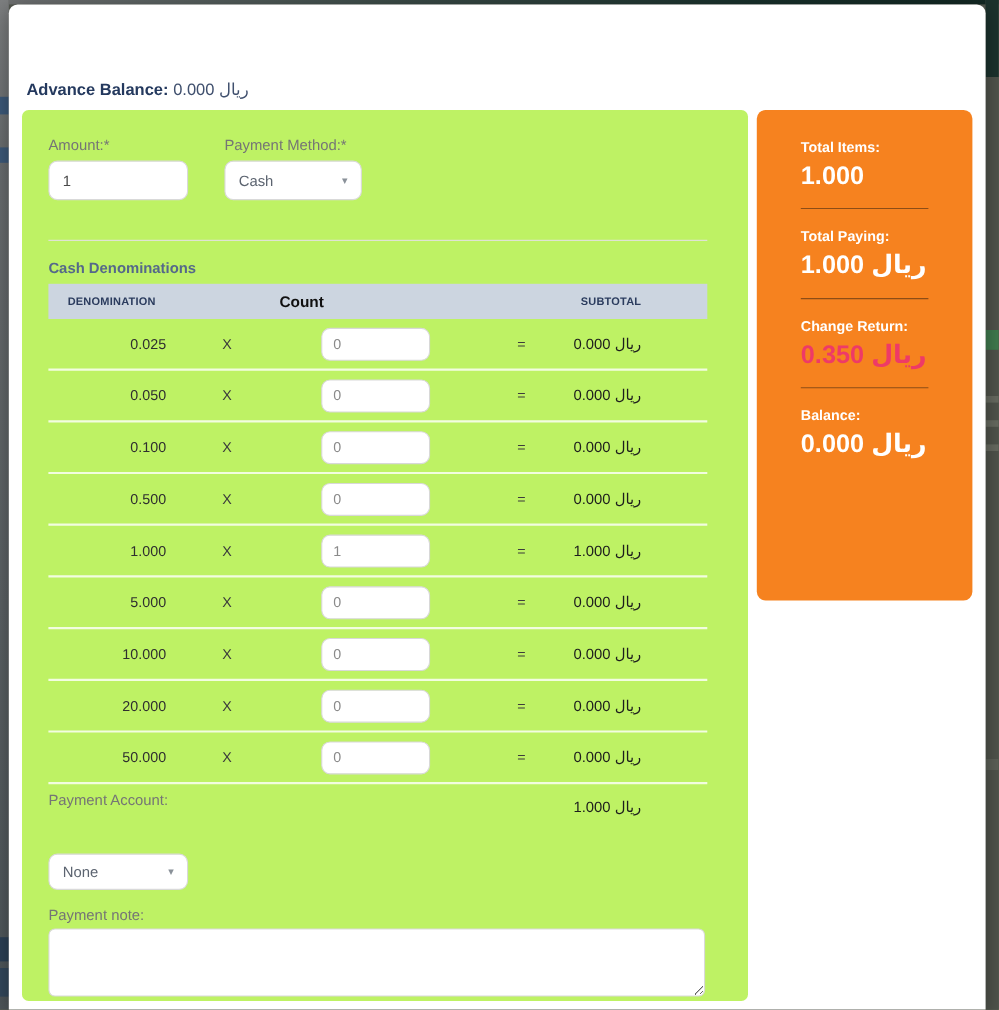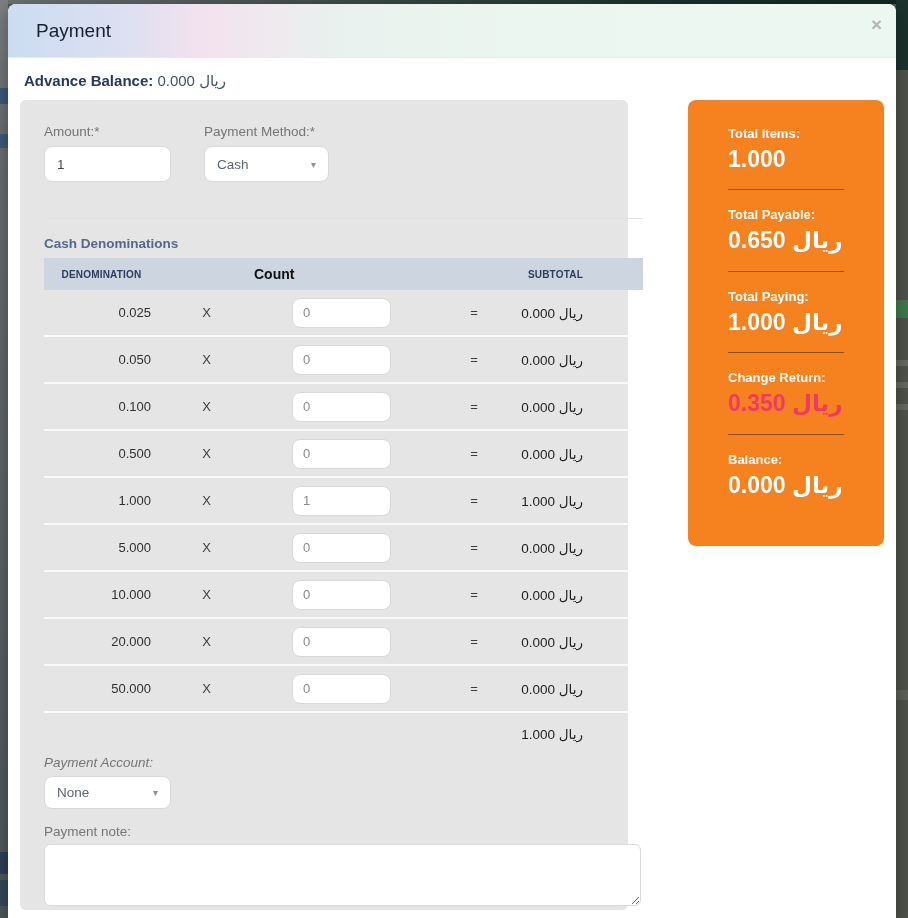--- a/index.html
+++ b/index.html
@@ -29,22 +29,22 @@
     border-bottom:1px solid #e9e9e9; display:flex; align-items:center; padding:0 20px;
     background:linear-gradient(90deg,#cbdcf1 0%,#dfe0f1 14%,#f3e2ee 22%,#e9f2ee 38%,#ecf6f0 60%,#edf7f1 100%); }
   .modal-title { font-size:19px; font-weight:500; color:#17212e; margin-left:8px; }
   .close-btn { position:absolute; right:14px; top:11px; font-size:19px; font-weight:700;
     color:#b5b5b5; cursor:pointer; line-height:1; }
 
   .advance { position:absolute; left:16px; top:68px; font-size:15px; color:#40506e; }
   .advance b { color:#24395e; }
 
   
-  .panel { position:absolute; left:12px; top:96px; width:608px; height:810px;
-    background:#e5e5e5; border-radius:6px;padding-left:41px; }
+  .panel { position:absolute; left:12px; top:96px; width:660px; height:810px;
+    background:#bef264; border-radius:6px;padding-left:41px; }
   .f-label { position:absolute; font-size:13.5px; color:#757575; }
   .lbl-amount { left:24px; top:24px; }
   .lbl-method { left:184px; top:24px; }
   .txt-input { position:absolute; background:#fff; border:1px solid #d9d9d9; border-radius:8px;
     font-size:13.5px; color:#4a4a4a; padding:0 12px; outline:none; font-family:inherit; }
   .in-amount { left:24px; top:46px; width:127px; height:36px; }
   .sel { position:absolute; background:#fff; border:1px solid #d9d9d9; border-radius:8px;
     display:flex; align-items:center; justify-content:space-between; padding:0 12px;
     font-size:13.5px; color:#5c6470; cursor:pointer; }
   .sel-method { left:184px; top:46px; width:125px; height:36px; }
@@ -62,21 +62,21 @@
   .td-denom { text-align:right; padding-right:8px; font-size:13px; color:#2f2f2f; }
   .td-sym { text-align:center; font-size:13px; color:#3c3c3c; }
   .td-count { text-align:center; }
   .count-input { width:99px; height:30px; background:#fff; border:1px solid #d8d8d8; border-radius:8px;
     font-size:13px; color:#8a8a8a; padding:0 10px; outline:none; font-family:inherit; }
   .td-sub { text-align:right; padding-right:60px; font-size:13.5px; color:#1d1d1d; }
   .total-row { height:42px; border-bottom:none; }
   .total-label { grid-column:2 / 4; text-align:center; font-size:13.5px; font-weight:700; color:#161616; }
   .total-value { grid-column:5; }
 
-  .lbl-account { left:24px; top:655px;font-style:italic; }
+  .lbl-account { left:24px; top:620px; }
   .sel-account { left:24px; top:676px; width:127px; height:33px; }
   .lbl-note { left:24px; top:724px; }
   .note-area { position:absolute; left:24px; top:744px; width:597px; height:62px; background:#fff;
     border:1px solid #d9d9d9; border-radius:6px; resize:both; font-family:inherit; font-size:13px;
     color:#444; padding:8px 10px; outline:none; }
 
   
   .summary { position:absolute; left:680px; top:96px; width:196px; height:446px;
     background:#f6821f; border-radius:8px; padding:26px 40px 20px 40px; color:#fff; overflow:hidden; }
   .sum-label { font-size:13px; font-weight:700; margin-bottom:5px; }
@@ -98,24 +98,20 @@
   <div class="d1"></div>
     <div class="g1"></div>
     <div class="l1"></div>
     <div class="l2"></div>
     <div class="l3"></div>
     <div class="l4"></div>
 </div>
 
 <div class="modal">
 
-  <div class="modal-header">
-    <div class="modal-title">Payment</div>
-    <span class="close-btn">×</span>
-  </div>
 
   <div class="advance">
     <b>Advance Balance:</b>
     <span>0.000 ريال</span>
   </div>
 
   <div class="panel">
     <label class="f-label lbl-amount">Amount:*</label>
     <input class="txt-input in-amount" type="text" value="1" style="">
 
@@ -247,25 +243,20 @@
   </div>
 
   <aside class="summary">
     <div id="summary-items">
   <div class="sum-section">
     <div class="sum-label">Total Items:</div>
     <div class="sum-value">1.000</div>
     <hr>
   </div>
 
-  <div class="sum-section">
-    <div class="sum-label">Total Payable:</div>
-    <div class="sum-value">0.650 ريال</div>
-    <hr>
-  </div>
 
   <div class="sum-section">
     <div class="sum-label">Total Paying:</div>
     <div class="sum-value">1.000 ريال</div>
     <hr>
   </div>
 
   <div class="sum-section">
     <div class="sum-label">Change Return:</div>
     <div class="sum-value pink">0.350 ريال</div>

